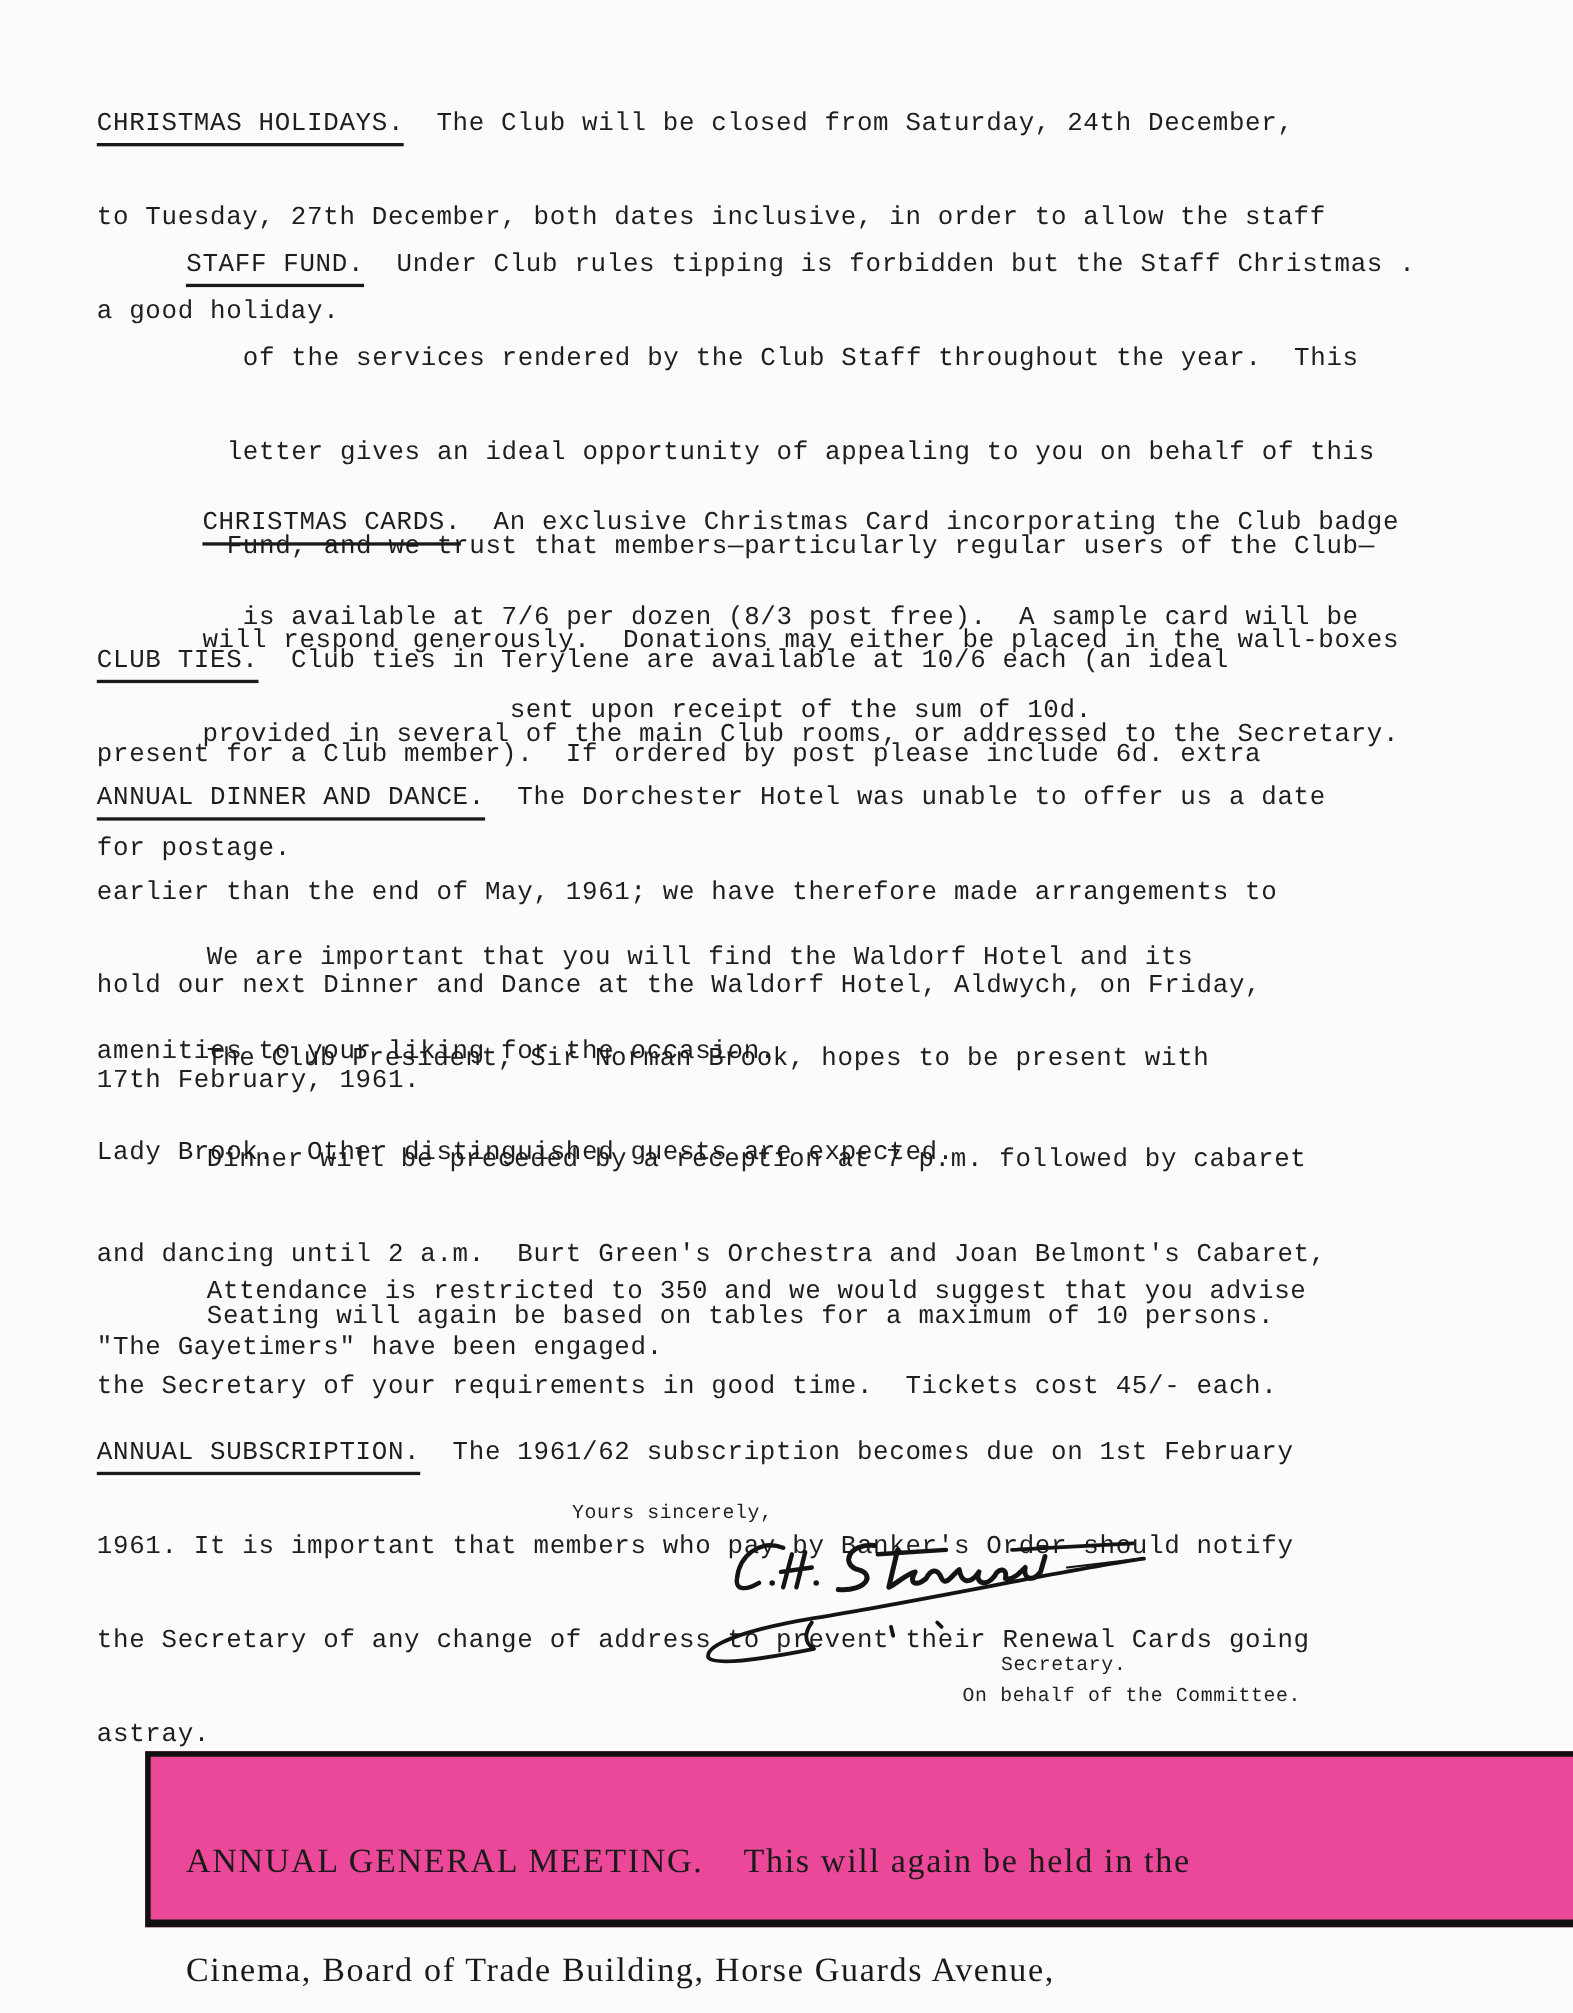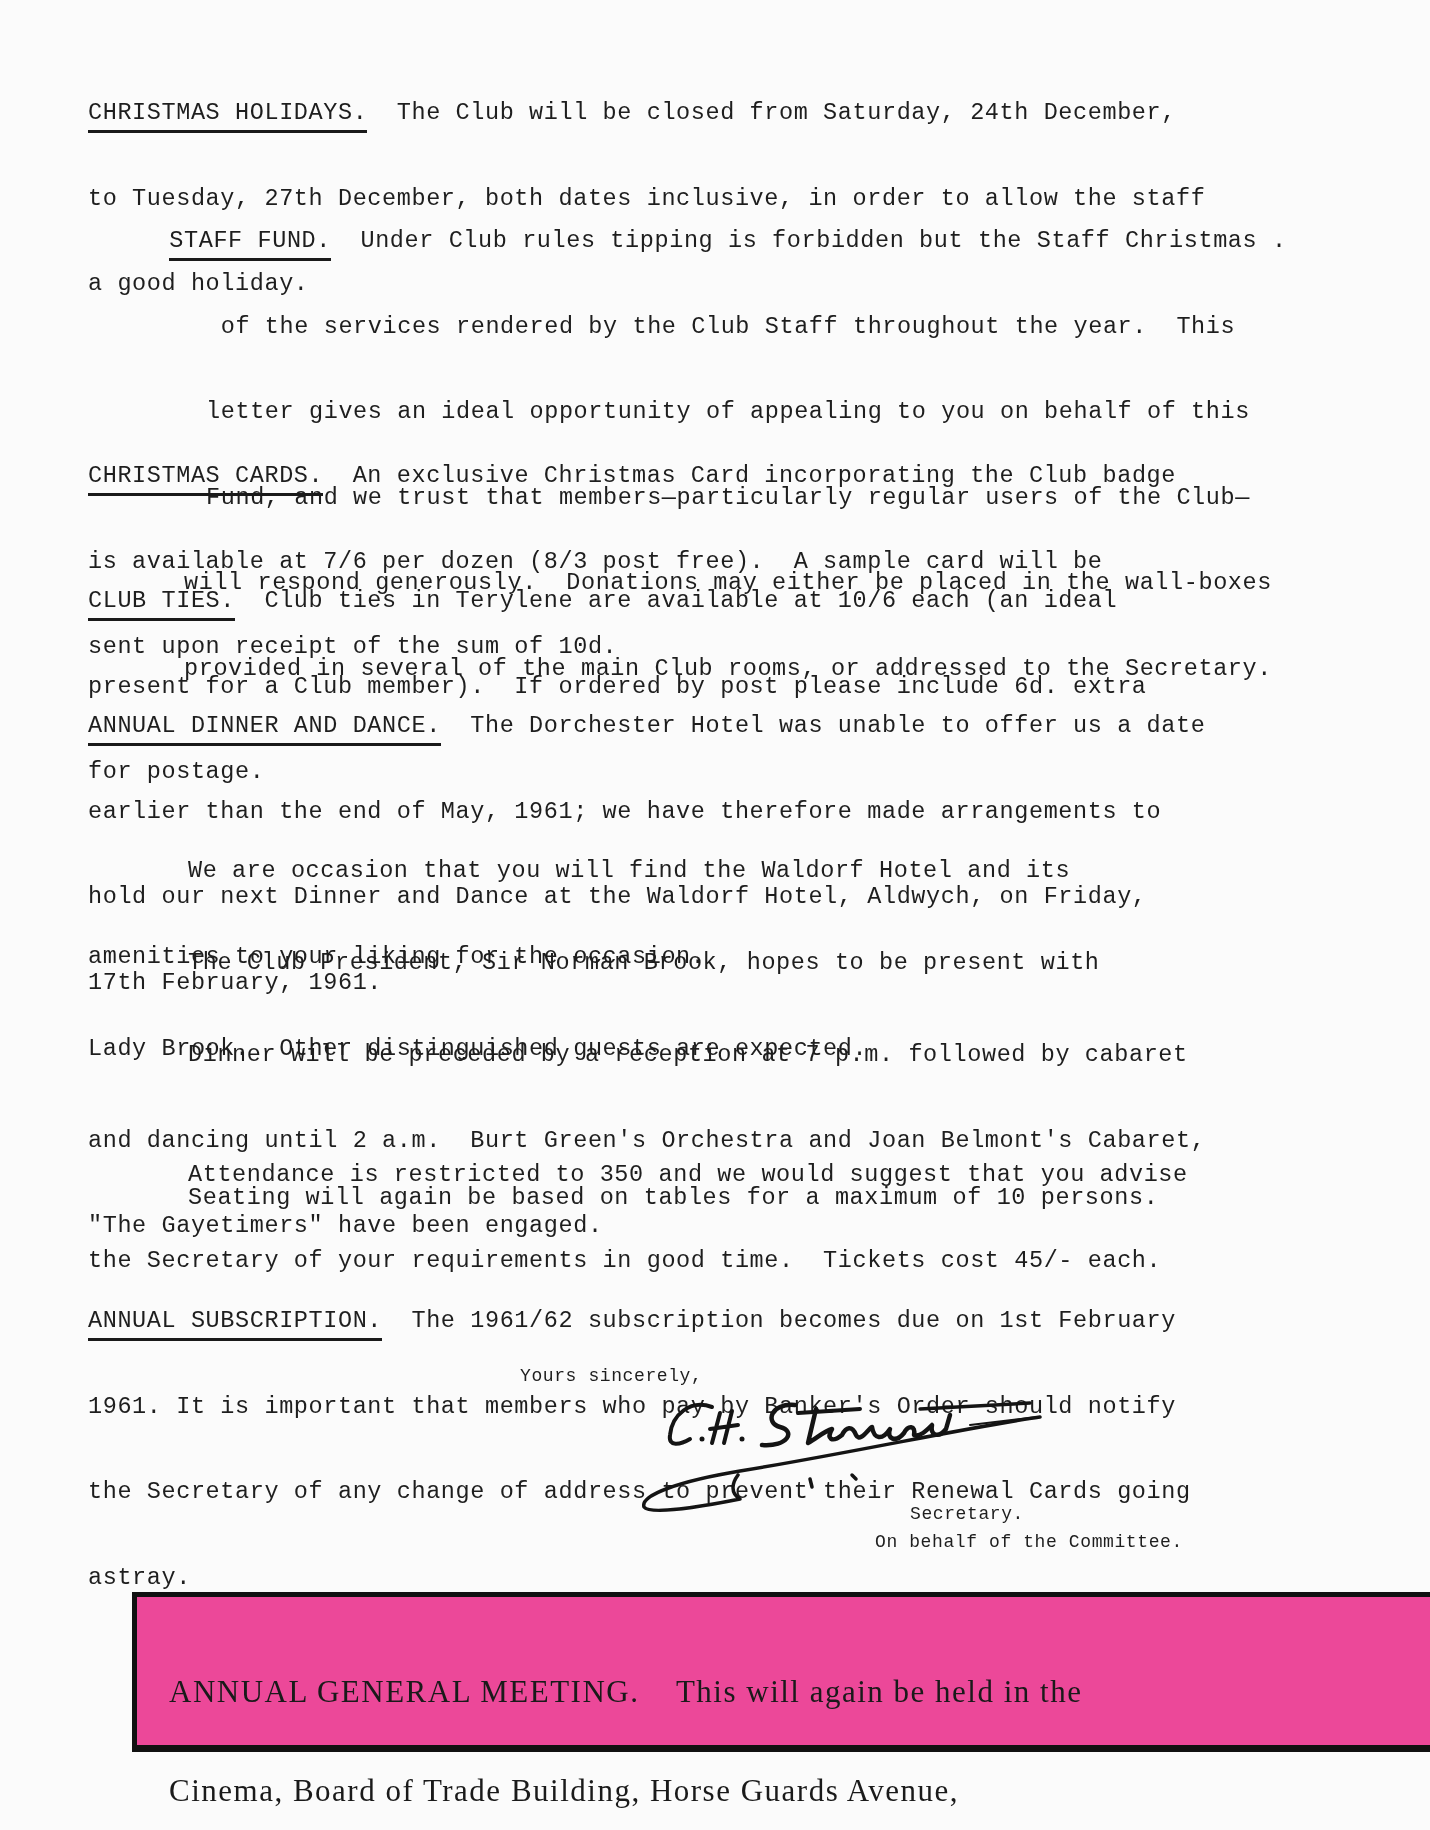--- a/index.html
+++ b/index.html
@@ -98,41 +98,41 @@
 
   <div class="section" style="top:170px;text-align:center;">
     <span class="line"><span class="heading">STAFF FUND.</span><span>  Under Club rules tipping is forbidden but the Staff Christmas .</span></span>
     <span class="line">of the services rendered by the Club Staff throughout the year.  This</span>
     <span class="line">letter gives an ideal opportunity of appealing to you on behalf of this</span>
     <span class="line">Fund, and we trust that members—particularly regular users of the Club—</span>
     <span class="line">will respond generously.  Donations may either be placed in the wall-boxes</span>
     <span class="line">provided in several of the main Club rooms, or addressed to the Secretary.</span>
   </div>
 
-  <div class="section" style="top:405px;">
+  <div class="section" style="top:405px;text-align:center;">
     <span class="line"><span class="heading">CHRISTMAS CARDS.</span><span>  An exclusive Christmas Card incorporating the Club badge</span></span>
     <span class="line">is available at 7/6 per dozen (8/3 post free).  A sample card will be</span>
     <span class="line">sent upon receipt of the sum of 10d.</span>
   </div>
 
   <div class="section" style="top:530px;">
     <span class="line"><span class="heading">CLUB TIES.</span><span>  Club ties in Terylene are available at 10/6 each (an ideal</span></span>
     <span class="line">present for a Club member).  If ordered by post please include 6d. extra</span>
     <span class="line">for postage.</span>
   </div>
 
   <div class="section" style="top:655px;">
     <span class="line"><span class="heading">ANNUAL DINNER AND DANCE.</span><span>  The Dorchester Hotel was unable to offer us a date</span></span>
     <span class="line">earlier than the end of May, 1961; we have therefore made arrangements to</span>
     <span class="line">hold our next Dinner and Dance at the Waldorf Hotel, Aldwych, on Friday,</span>
     <span class="line">17th February, 1961.</span>
   </div>
 
   <div class="section" style="top:800px;">
-    <span class="line indent">We are occasion that you will find the Waldorf Hotel and its</span>
+    <span class="line indent">We are important that you will find the Waldorf Hotel and its</span>
     <span class="line">amenities to your liking for the occasion.</span>
   </div>
 
   <div class="section" style="top:892px;">
     <span class="line indent">The Club President, Sir Norman Brook, hopes to be present with</span>
     <span class="line">Lady Brook.  Other distinguished guests are expected.</span>
   </div>
 
   <div class="section" style="top:984px;">
     <span class="line indent">Dinner will be preceded by a reception at 7 p.m. followed by cabaret</span>

